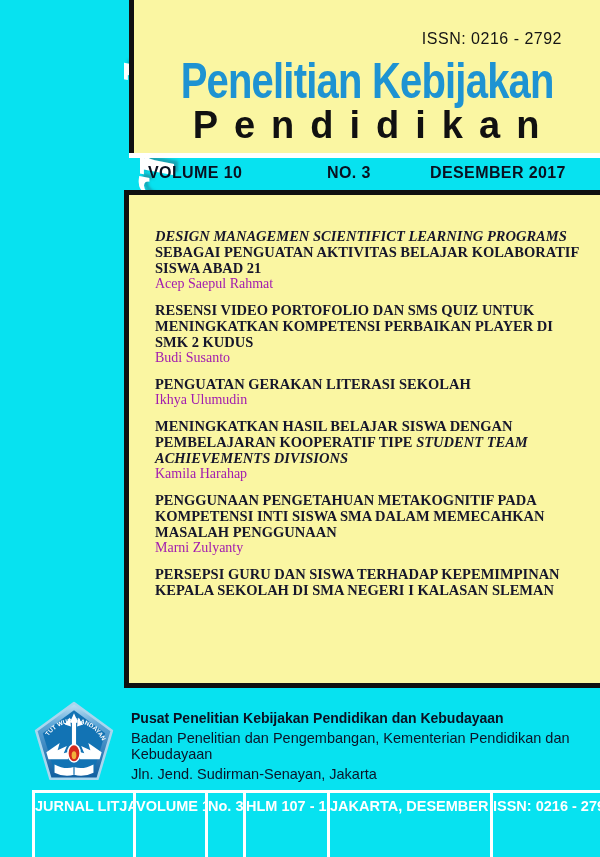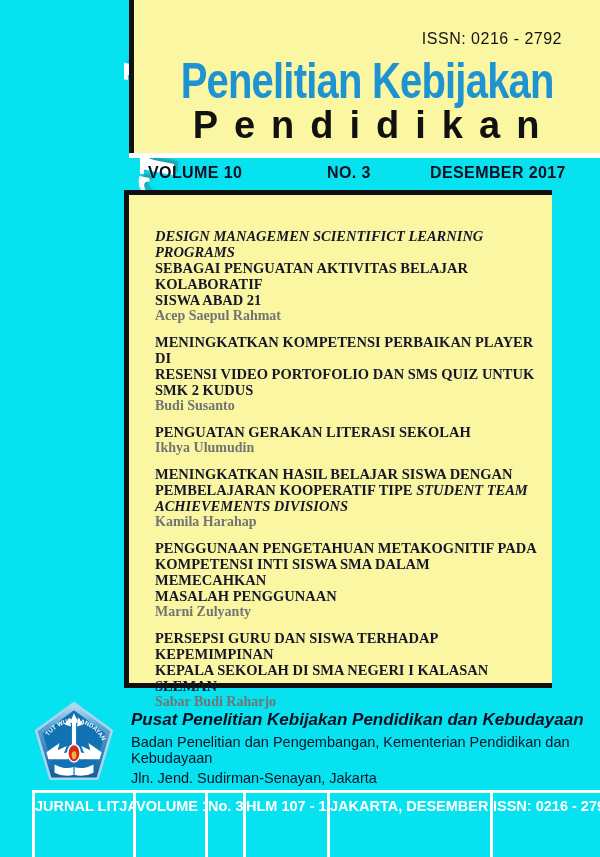--- a/index.html
+++ b/index.html
@@ -46,36 +46,36 @@
   }
   
   .vol-band{position:absolute;left:0;top:158px;width:600px;height:32px;}
   .vol-band span{
     position:absolute;top:6px;font-weight:bold;font-size:16px;color:#0A1020;
     letter-spacing:.4px;
   }
   .vol-volume{left:148px;} .vol-number{left:327px;} .vol-date{left:430px;}
   
   .panel-main{
-    position:absolute;left:124px;top:190px;width:428px;height:498px;
+    position:absolute;left:124px;top:190px;width:476px;height:498px;
     background:var(--yellow,#FAF6A2);
     border:5px solid var(--ink,#101010);border-right:none;
     box-sizing:border-box;
     padding:33px 14px 0 26px;
     font-family:"Liberation Serif",serif;
     color:#16162B;
   }
   .article{margin-bottom:10px;}
   .t-line{font-weight:bold;font-size:14.5px;line-height:16px;}
   .t-line .it{font-style:italic;}
-  .author{font-weight:bold;font-size:14px;line-height:16px;color:#737373;}
+  .author{font-weight:normal;font-size:14px;line-height:16px;color:#a21caf;}
   
   .publisher{position:absolute;left:131px;top:707px;color:#0B1428;}
   .pub-l1{font-size:13.5px;}
-  .pub-l2{font-size:17px;font-weight:bold;margin-top:3px;color:#0A1022;font-style:italic;}
+  .pub-l2{font-size:14px;font-weight:bold;margin-top:3px;color:#0A1022;}
   .pub-l3{font-size:14.5px;margin-top:4px;}
   .pub-l4{font-size:14.5px;margin-top:4px;}
   
   .logo{position:absolute;left:33px;top:701px;width:82px;height:86px;}
   
   .footer{
     position:absolute;left:32px;top:790px;right:0;bottom:0;
     display:flex;border-top:3px solid #ffffff;box-sizing:border-box;
   }
   .f-cell{
@@ -107,22 +107,22 @@
 </div>
 
 <div class="panel-main" id="articles-container">
     <div class="article">
       <div class="t-line"><span class="it">DESIGN MANAGEMEN SCIENTIFICT LEARNING PROGRAMS</span></div>
       <div class="t-line"><span>SEBAGAI PENGUATAN AKTIVITAS BELAJAR KOLABORATIF</span></div>
       <div class="t-line"><span>SISWA ABAD 21</span></div>
       <div class="author">Acep Saepul Rahmat</div>
     </div>
     <div class="article">
+      <div class="t-line"><span>RESENSI VIDEO PORTOFOLIO DAN SMS QUIZ UNTUK</span></div>
       <div class="t-line"><span>MENINGKATKAN KOMPETENSI PERBAIKAN PLAYER DI</span></div>
-      <div class="t-line"><span>RESENSI VIDEO PORTOFOLIO DAN SMS QUIZ UNTUK</span></div>
       <div class="t-line"><span>SMK 2 KUDUS</span></div>
       <div class="author">Budi Susanto</div>
     </div>
     <div class="article">
       <div class="t-line"><span>PENGUATAN GERAKAN LITERASI SEKOLAH</span></div>
       <div class="author">Ikhya Ulumudin</div>
     </div>
     <div class="article">
       <div class="t-line"><span>MENINGKATKAN HASIL BELAJAR SISWA DENGAN</span></div>
       <div class="t-line"><span>PEMBELAJARAN KOOPERATIF TIPE </span><span class="it">STUDENT TEAM</span></div>
@@ -131,21 +131,20 @@
     </div>
     <div class="article">
       <div class="t-line"><span>PENGGUNAAN PENGETAHUAN METAKOGNITIF PADA</span></div>
       <div class="t-line"><span>KOMPETENSI INTI SISWA SMA DALAM MEMECAHKAN</span></div>
       <div class="t-line"><span>MASALAH PENGGUNAAN</span></div>
       <div class="author">Marni Zulyanty</div>
     </div>
     <div class="article">
       <div class="t-line"><span>PERSEPSI GURU DAN SISWA TERHADAP KEPEMIMPINAN</span></div>
       <div class="t-line"><span>KEPALA SEKOLAH DI SMA NEGERI I KALASAN SLEMAN</span></div>
-      <div class="author">Sabar Budi Raharjo</div>
     </div>
   </div>
 
 <div class="logo">
   <svg viewBox="0 0 80 84" width="82" height="86">
     <defs>
       <linearGradient id="pg" x1="0" y1="0" x2="0" y2="1">
         <stop offset="0" stop-color="#C2E4F6"></stop>
         <stop offset="0.28" stop-color="#5FA8D8"></stop>
         <stop offset="1" stop-color="#0E5C9E"></stop>

